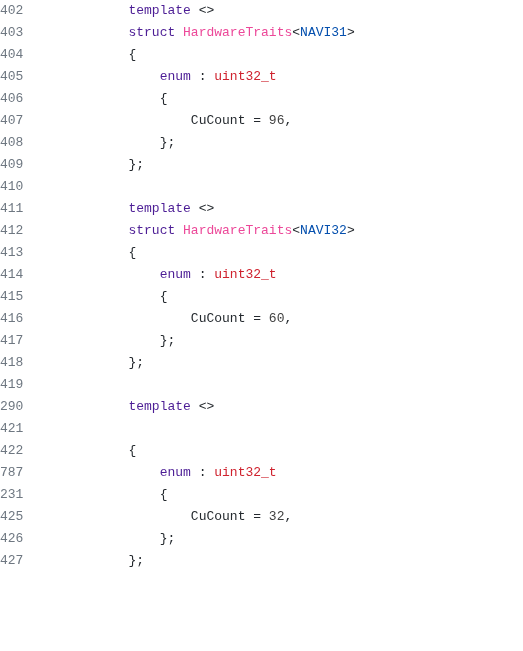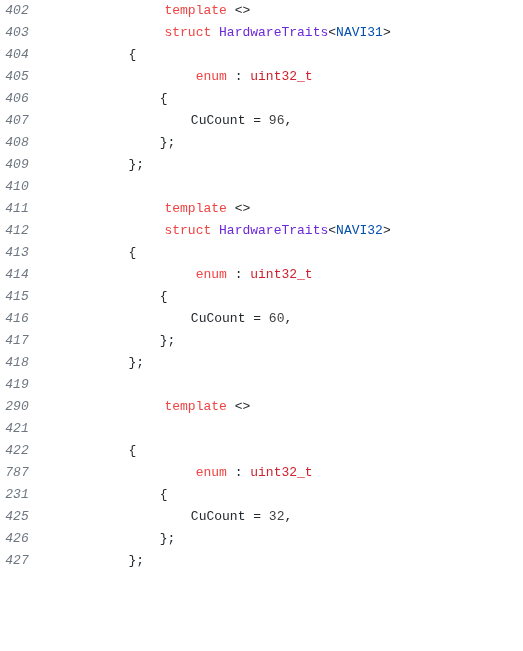--- a/index.html
+++ b/index.html
@@ -18,41 +18,39 @@
     .code-container {
       display: flex;
       flex-direction: column;
     }
     .code-line {
       display: flex;
       align-items: baseline;
     }
     .line-number {
       width: 50px;
-      text-align: center;
+      text-align: left;
       padding-right: 16px;
       color: #6e7781;
       user-select: none;
       flex-shrink: 0;
-      font-style: italic;
     }
     .line-content {
       white-space: pre;
       padding-left: 16px;
     }
     .kw {
-      color: #ef4444;
-      margin-left: 36px;
+      color: #4c1d95;
     }
     .type {
       color: #cf222e;
       margin-top: 47px;
     }
     .struct-name {
-      color: #6d28d9;
+      color: #ec4899;
       margin-top: 20px;
     }
     .tmpl-arg {
       color: #0550ae;
     }
     .num {
       color: #404040;
     }
     .op {
       color: #24292e;

